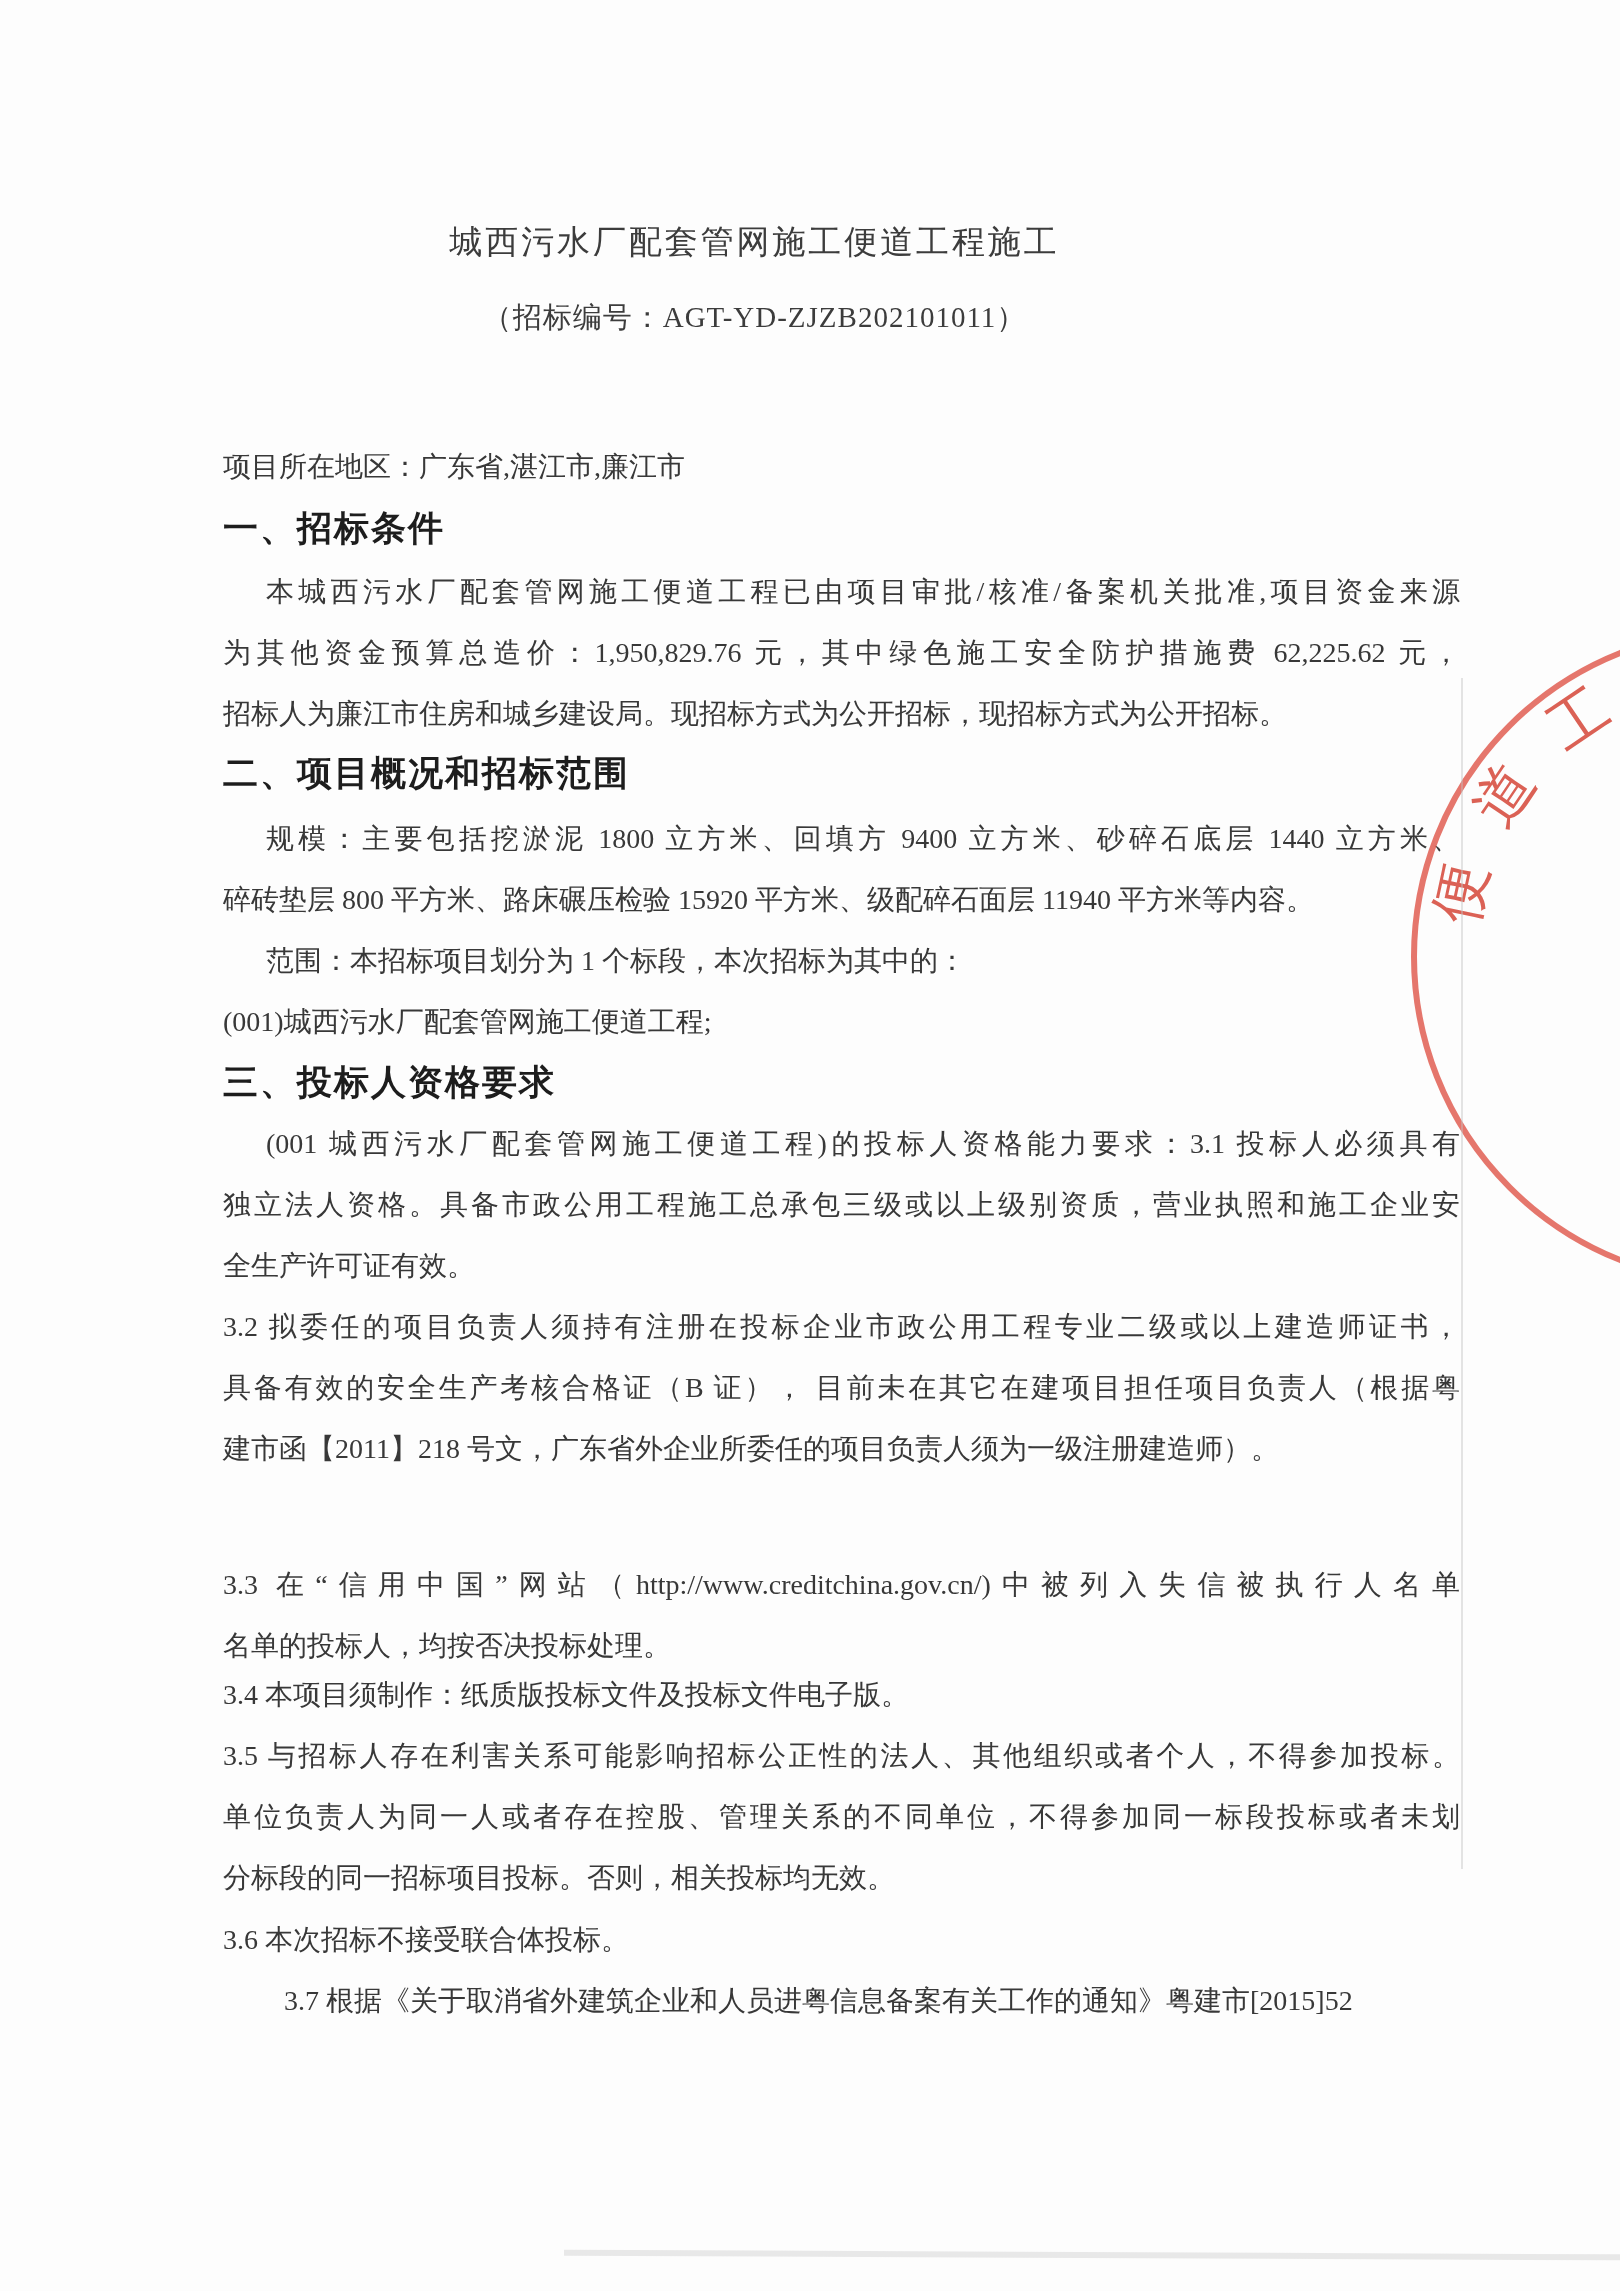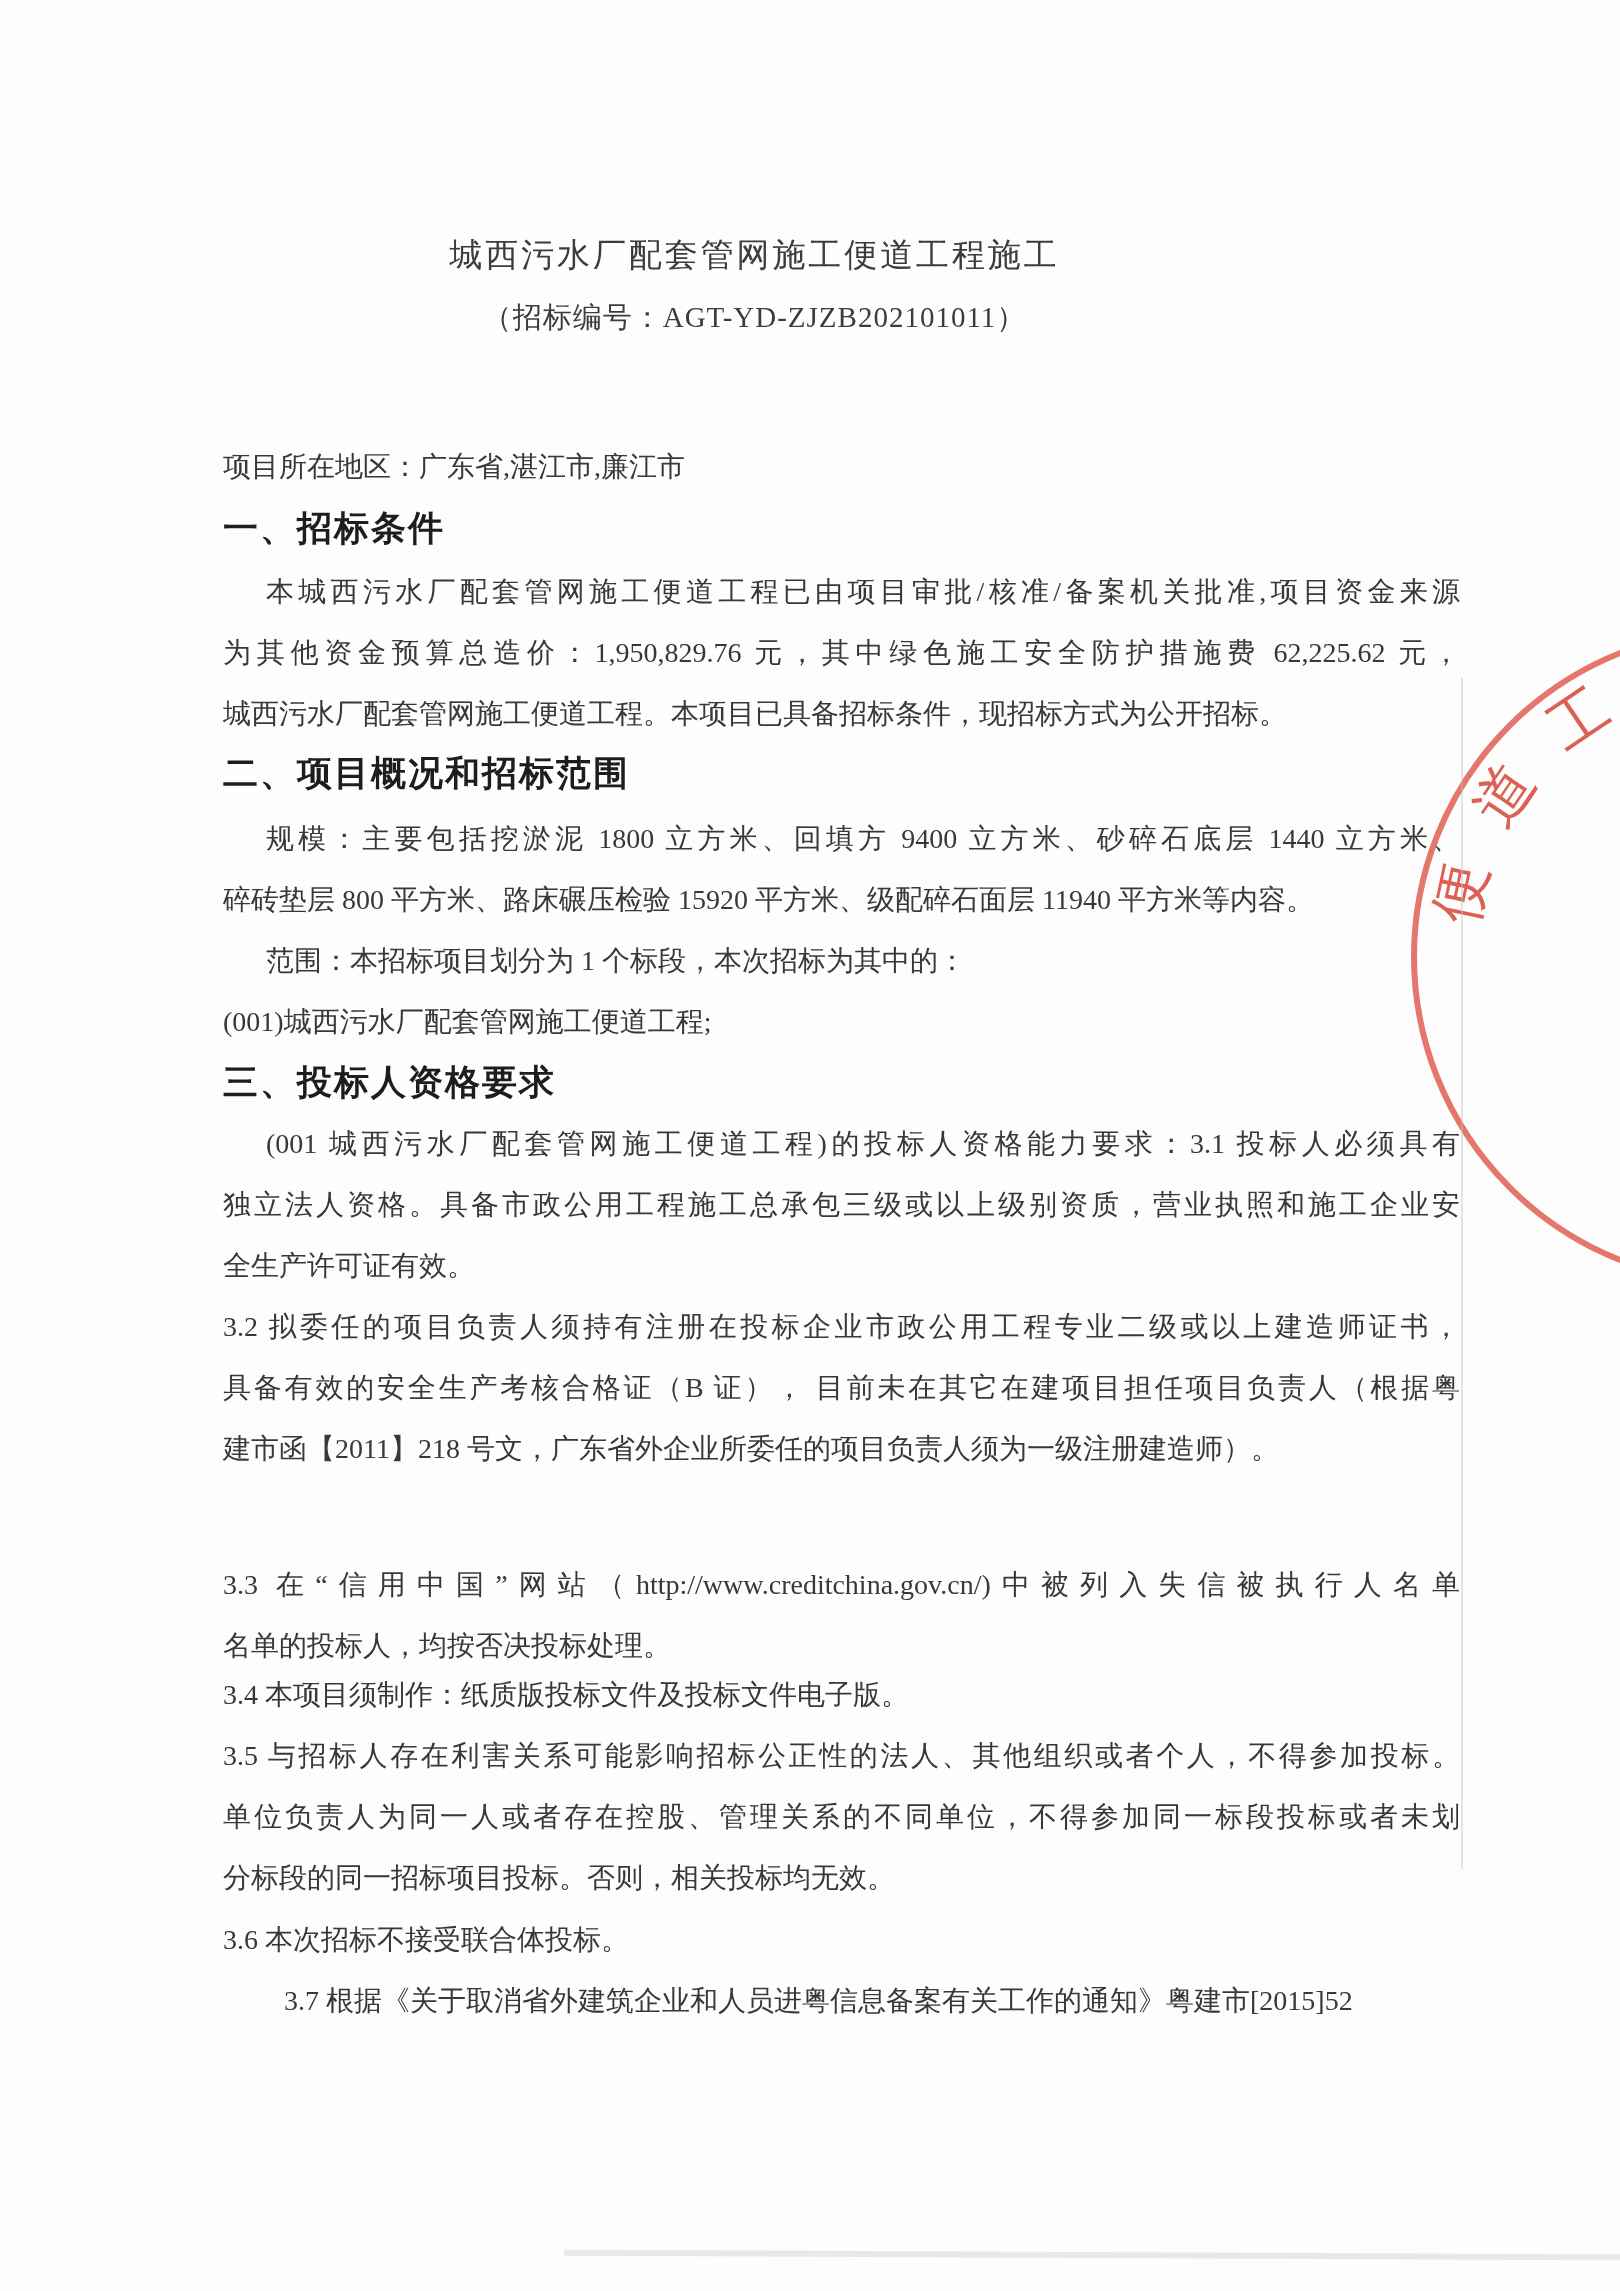--- a/index.html
+++ b/index.html
@@ -58,30 +58,30 @@
     width:1059px; height:5.9px;
     background:rgba(185,185,185,0.30);
     transform:rotate(0.25deg);
   }
 </style>
 </head>
 <body>
 
 <div class="page">
 
-  <div class="center-block doc-title" style="top:233px;">城西污水厂配套管网施工便道工程施工</div>
+  <div class="center-block doc-title" style="top:220px;">城西污水厂配套管网施工便道工程施工</div>
   <div class="center-block doc-subtitle" style="top:298px;">（招标编号：AGT-YD-ZJZB202101011）</div>
 
   <div class="single" style="top:436px;">项目所在地区：广东省,湛江市,廉江市</div>
 
   <div class="heading" style="top:504px;">一、招标条件</div>
   <div class="para" style="top:561px;">
     <div class="line full indent">本城西污水厂配套管网施工便道工程已由项目审批/核准/备案机关批准,项目资金来源</div>
     <div class="line full">为其他资金预算总造价：1,950,829.76 元，其中绿色施工安全防护措施费 62,225.62 元，</div>
-    <div class="line">城西污水厂配套管网施工便道工程。本项目已具备招标条件，现招标方式为公开招标。</div>
+    <div class="line">招标人为廉江市住房和城乡建设局。现招标方式为公开招标，现招标方式为公开招标。</div>
   </div>
 
   <div class="heading" style="top:749px;">二、项目概况和招标范围</div>
   <div class="para" style="top:808px;">
     <div class="line full indent">规模：主要包括挖淤泥 1800 立方米、回填方 9400 立方米、砂碎石底层 1440 立方米、</div>
     <div class="line">碎砖垫层 800 平方米、路床碾压检验 15920 平方米、级配碎石面层 11940 平方米等内容。</div>
   </div>
   <div class="single" style="top:930px; text-indent:43px;">范围：本招标项目划分为 1 个标段，本次招标为其中的：</div>
   <div class="single" style="top:991px;">(001)城西污水厂配套管网施工便道工程;</div>
 

